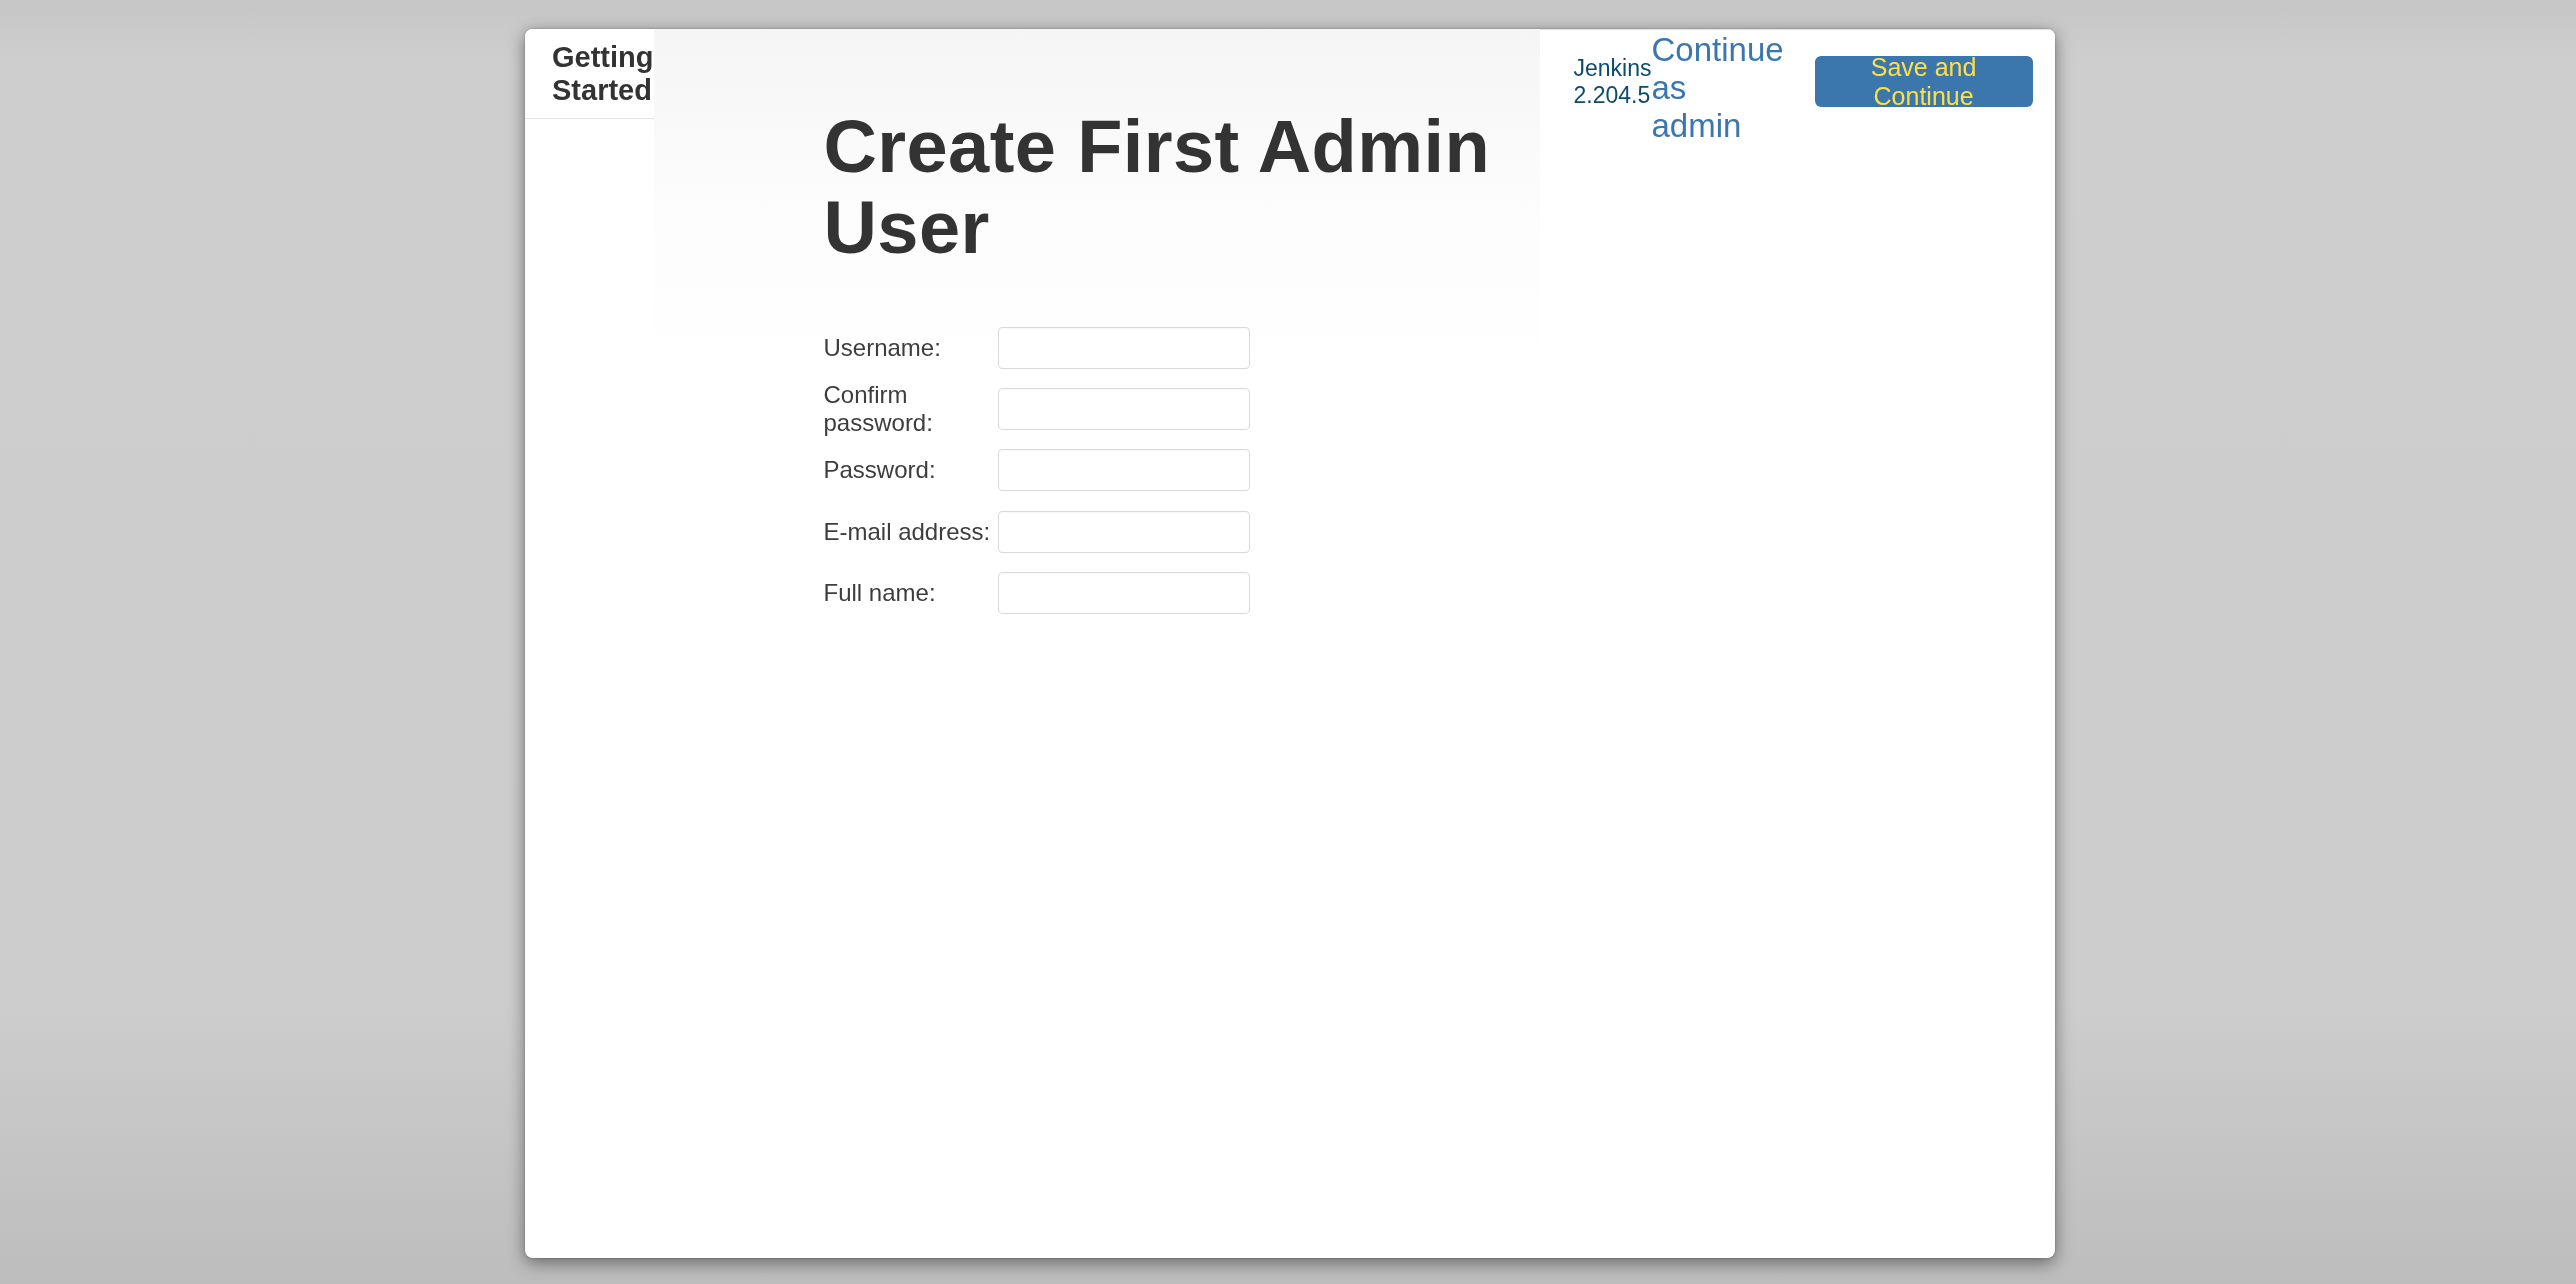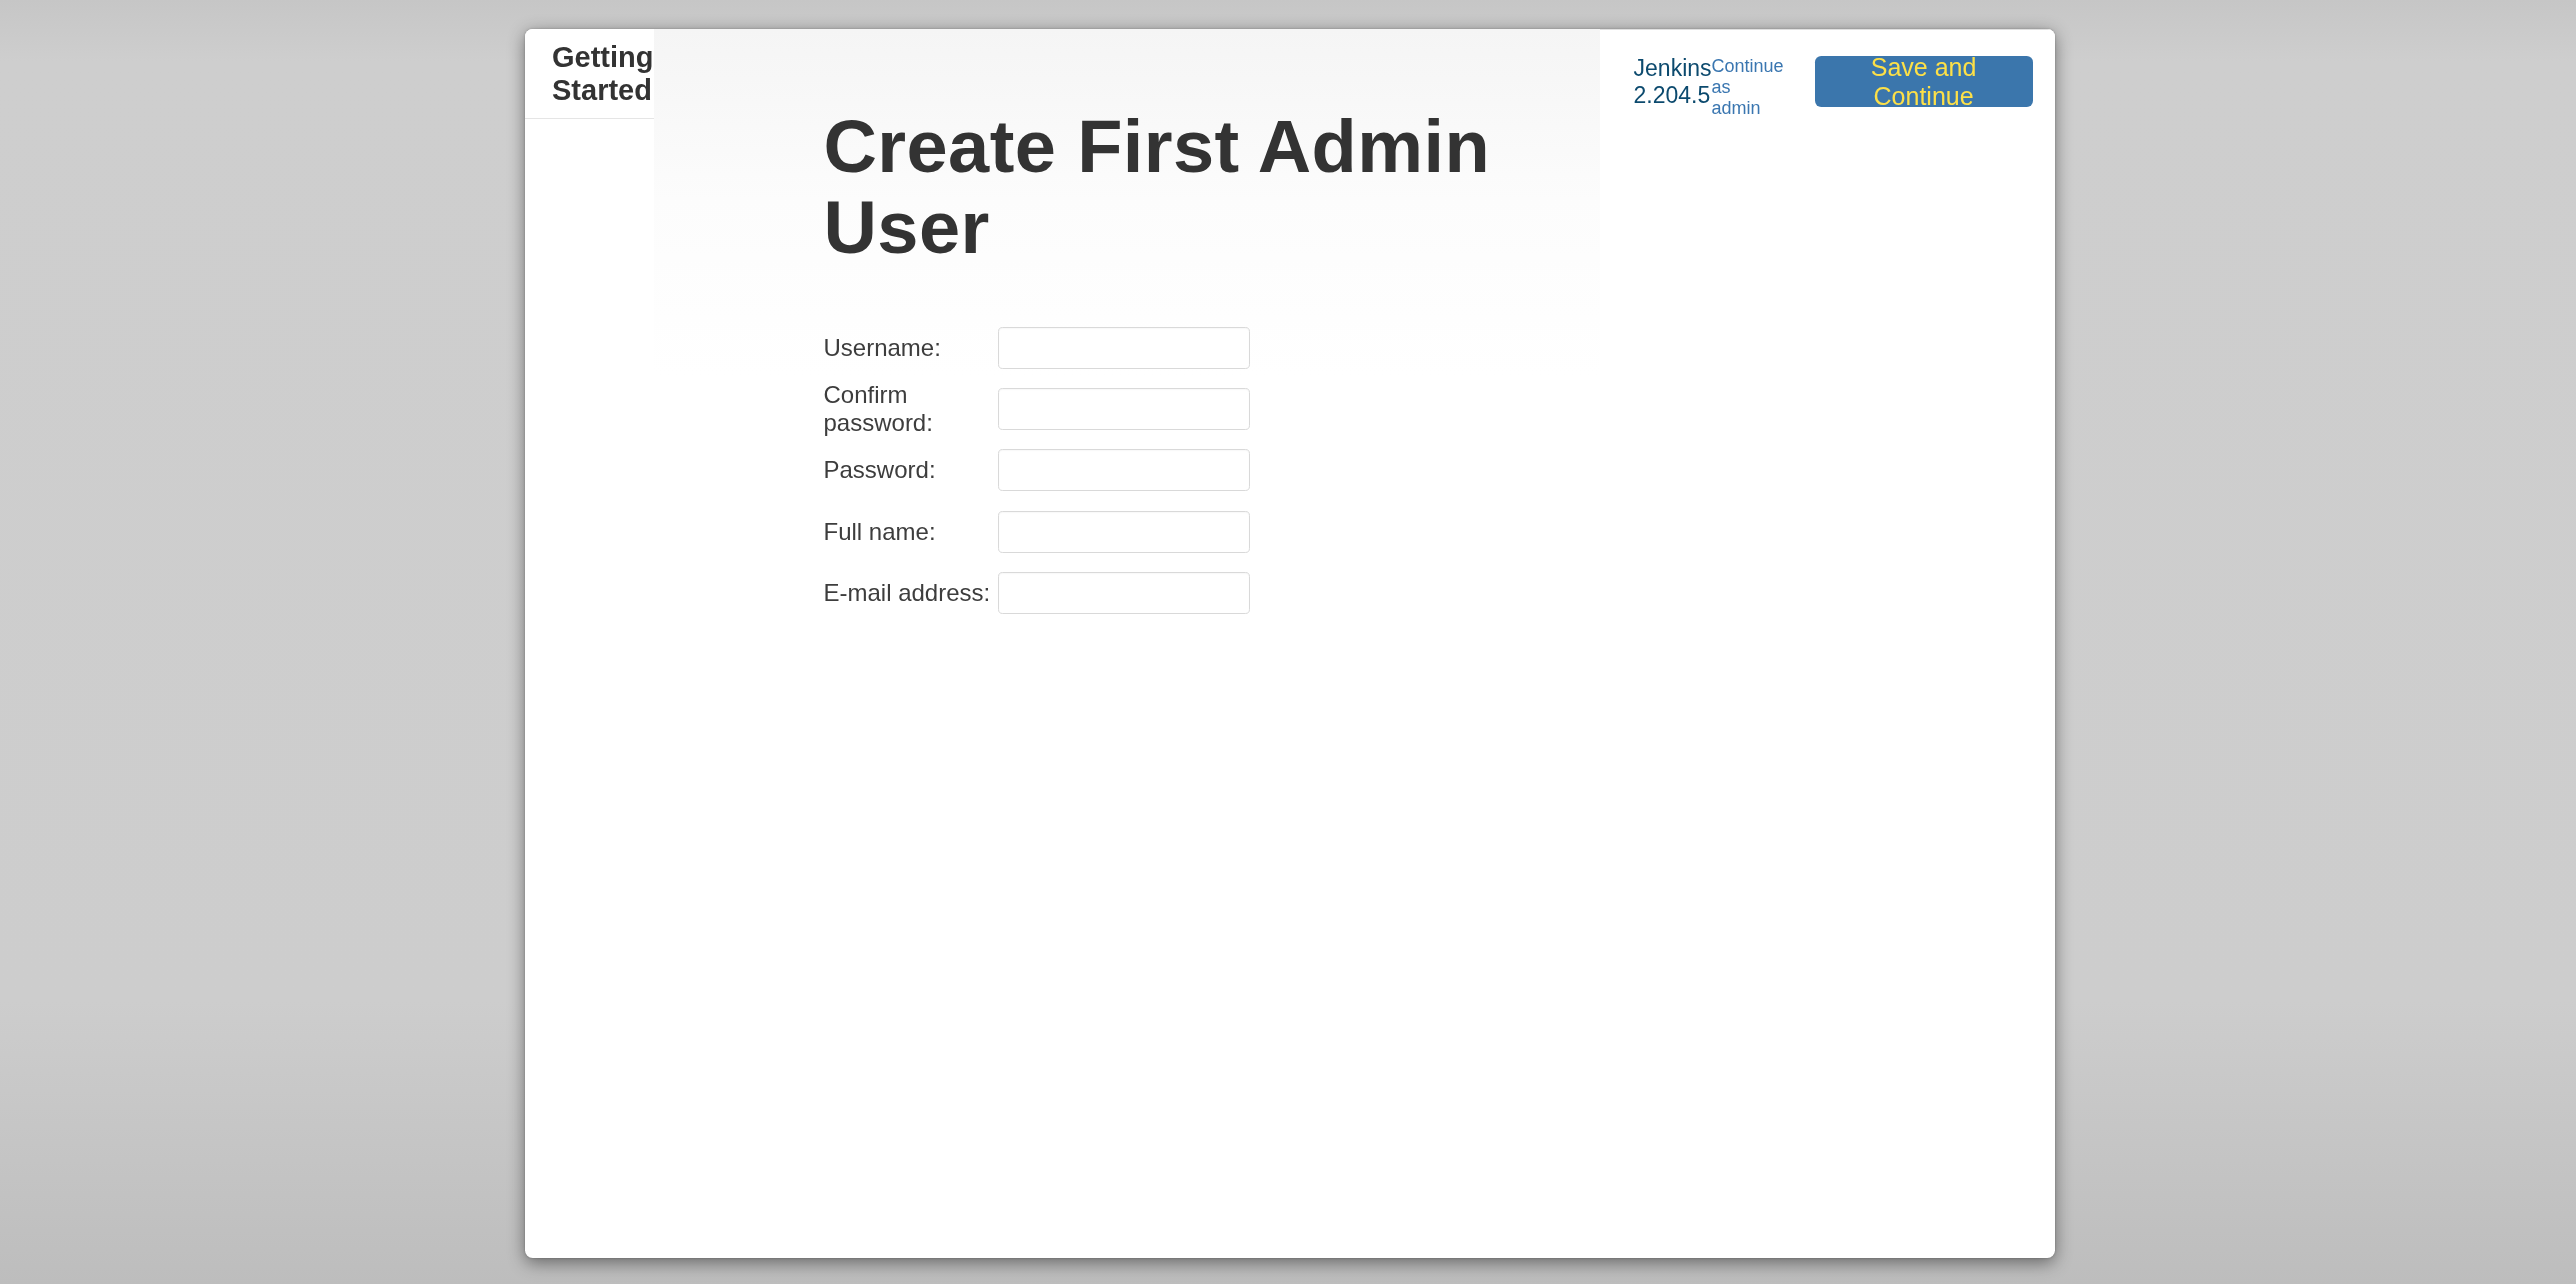--- a/index.html
+++ b/index.html
@@ -97,21 +97,21 @@
   }
   .footer-version {
     font-size: 23px;
     color: #0c4a6e;
   }
   .footer-actions {
     display: flex;
     align-items: center;
   }
   .continue-link {
-    font-size: 18px;
+    font-size: 33px;
     color: #3a76b0;
     text-decoration: none;
     margin-right: 31px;
     cursor: pointer;
     margin-top: 12px;
   }
   .save-button {
     height: 51px;
     min-width: 218px;
     padding: 0 21.6px;
@@ -150,26 +150,26 @@
         <label class="form-label">Confirm password:</label>
         <input class="form-input" type="password" value="" style="">
       </div>
 
       <div class="form-row">
         <label class="form-label">Password:</label>
         <input class="form-input" type="password" value="" style="">
       </div>
 
       <div class="form-row">
-        <label class="form-label">Full name:</label>
+        <label class="form-label">E-mail address:</label>
         <input class="form-input" type="text" value="" style="">
       </div>
 
       <div class="form-row">
-        <label class="form-label">E-mail address:</label>
+        <label class="form-label">Full name:</label>
         <input class="form-input" type="text" value="" style="">
       </div>
 
     </div>
   </div>
 
   <div class="modal-footer">
     <span class="footer-version">Jenkins 2.204.5</span>
 
     <div class="footer-actions">

